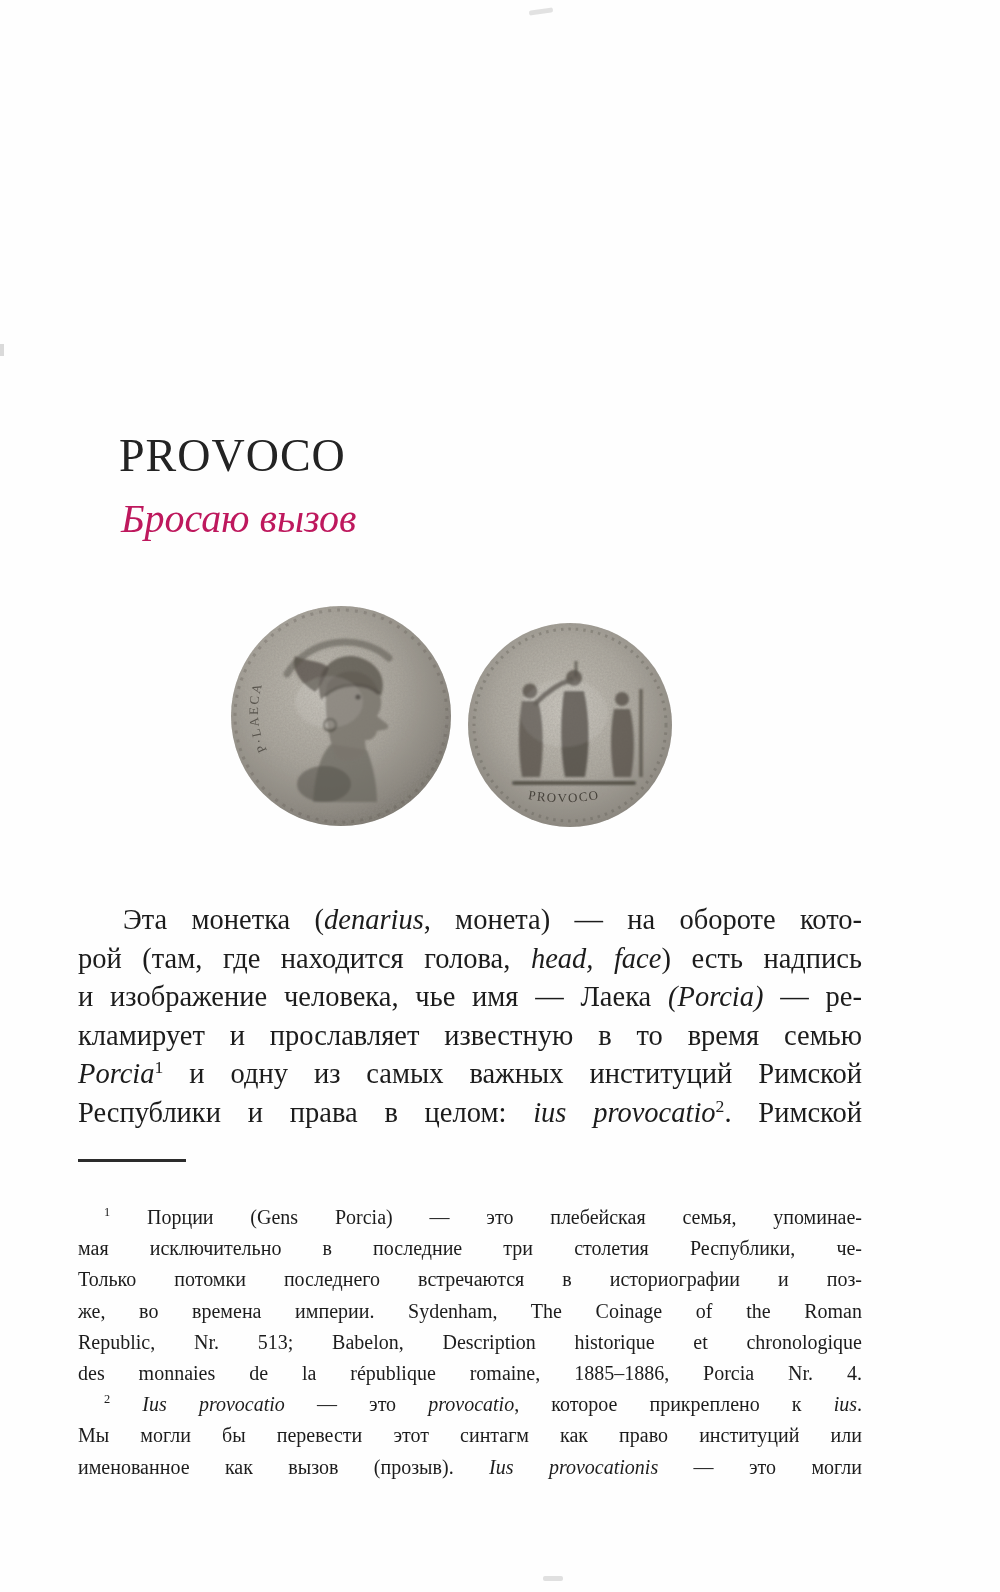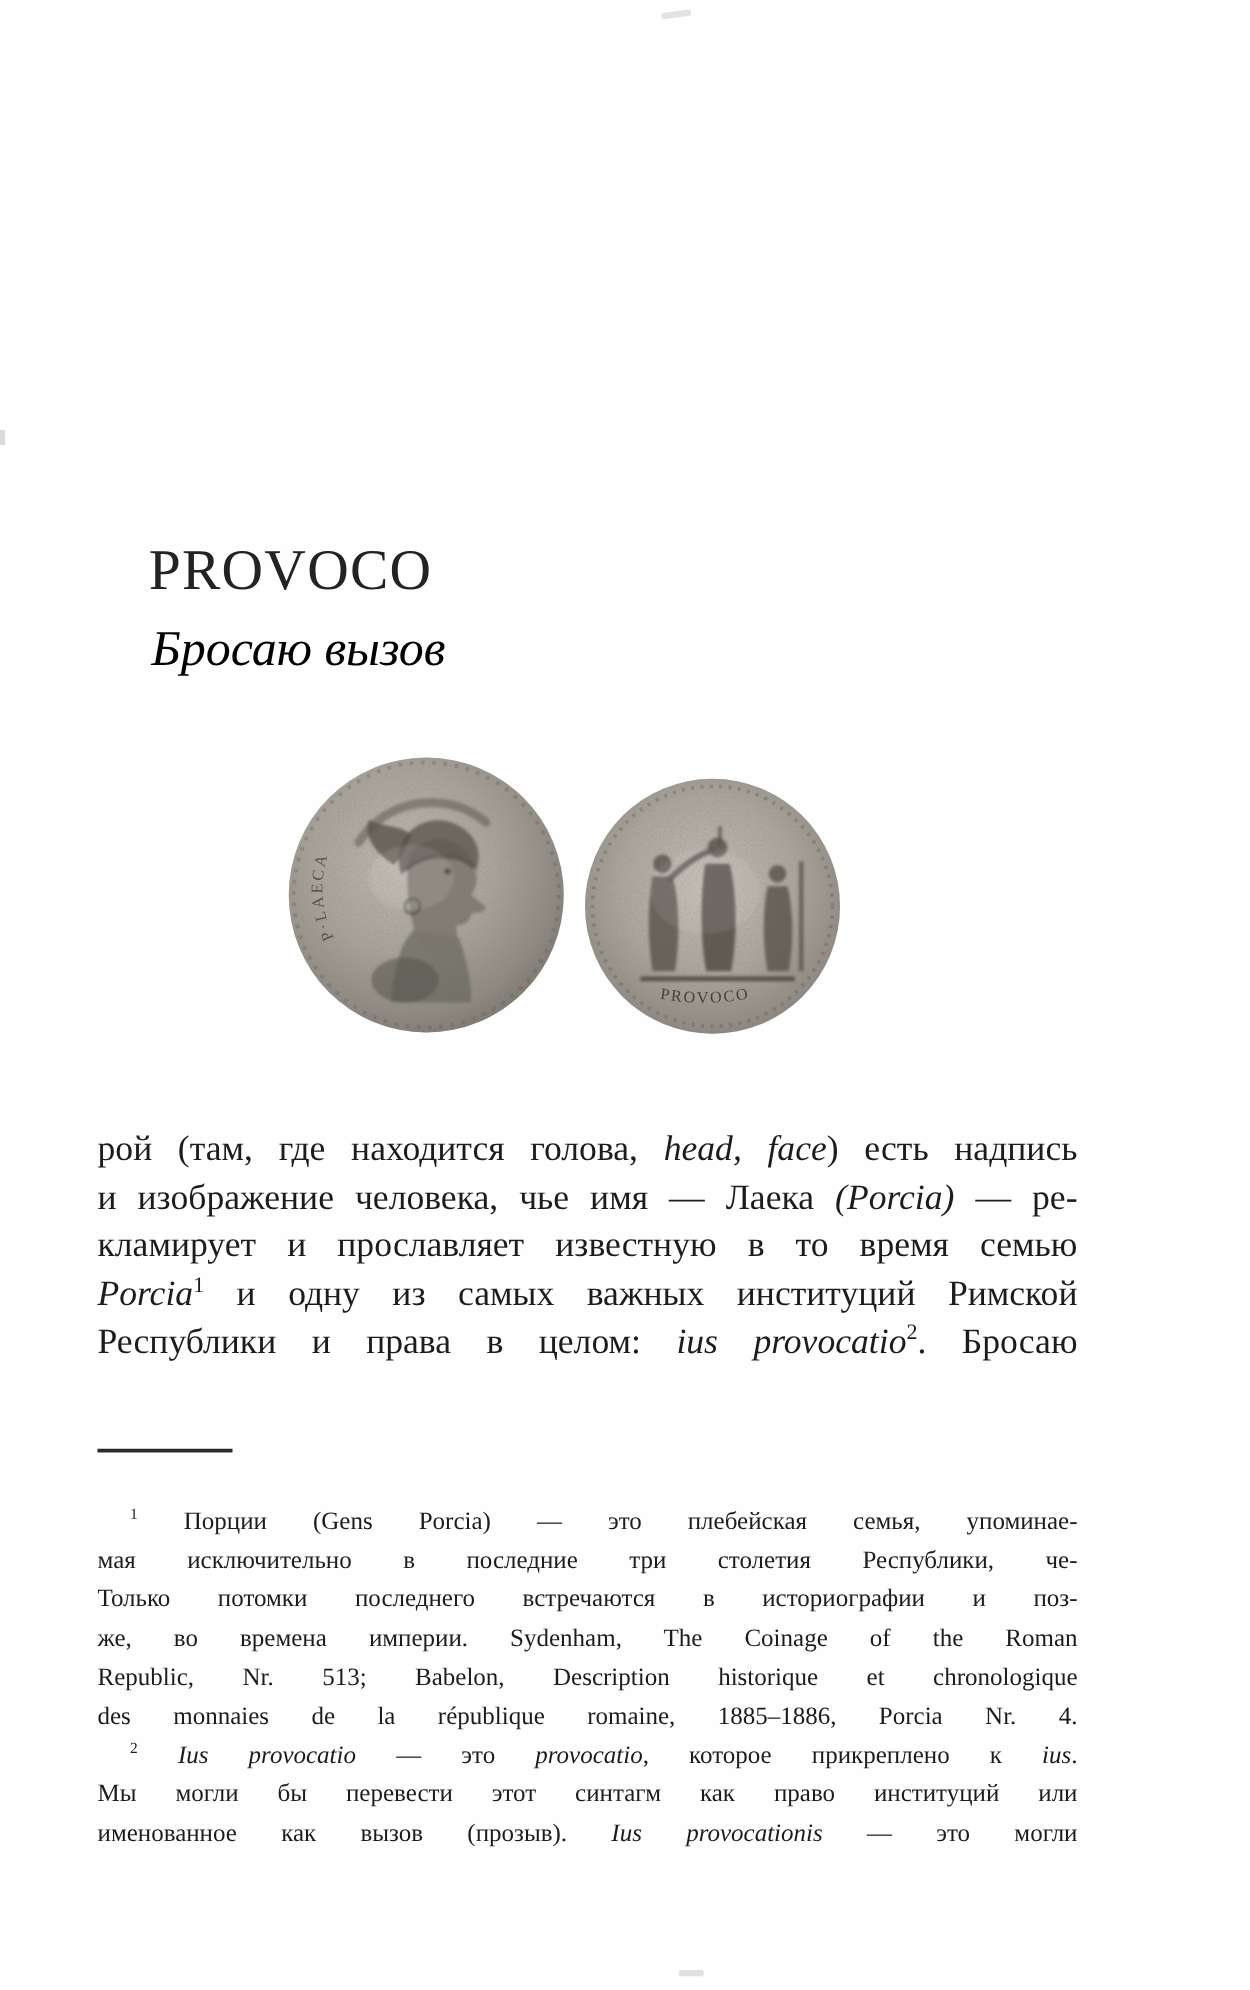--- a/index.html
+++ b/index.html
@@ -8,21 +8,21 @@
     background:#fefefef; background-color:#fefefe;
     font-family:"Liberation Serif","DejaVu Serif",serif;
     color:#1c1c1c; overflow:hidden;
   }
   .title {
     position:absolute; left:119px; top:431px;
     font-size:46px; line-height:1.1; letter-spacing:1px; color:#232323;
   }
   .subtitle {
     position:absolute; left:121px; top:497px;
-    font-size:40px; line-height:1.1; font-style:italic; color:#000000;
+    font-size:40px; line-height:1.1; font-style:italic; color:#be185d;
   }
   .coin { position:absolute; }
   .coin-obв { left:229px; top:604px; width:224px; height:224px; }
   .coin-rev { left:466px; top:621px; width:208px; height:208px; }
 
   .body-text {
     position:absolute; left:78px; top:901px; width:784px;
     font-size:28.5px; line-height:38.6px;
   }
   .line { text-align:justify; text-align-last:justify; }
@@ -127,25 +127,26 @@
         <ellipse cx="98" cy="92" rx="44" ry="34" fill="#ffffff" opacity="0.08"></ellipse>
       </g>
       <path id="revArc" d="M52 176 Q104 188 158 172" fill="none"></path>
       <text font-size="13" fill="#3c3831" opacity="0.9" letter-spacing="1.5">
         <textPath href="#revArc" startOffset="10">PROVOCO</textPath>
       </text>
     </svg>
   </div>
 
   <div class="body-text">
+      <div class="line indent"><span>Эта монетка (</span><span class="it">denarius</span><span>, монета) — на обороте кото-</span></div>
       <div class="line"><span>рой (там, где находится голова, </span><span class="it">head, face</span><span>) есть надпись</span></div>
       <div class="line"><span>и изображение человека, чье имя — Лаека </span><span class="it">(Porcia)</span><span> — ре-</span></div>
       <div class="line"><span>кламирует и прославляет известную в то время семью</span></div>
       <div class="line"><span class="it">Porcia</span><span class="sup">1</span><span> и одну из самых важных институций Римской</span></div>
-      <div class="line"><span>Республики и права в целом: </span><span class="it">ius provocatio</span><span class="sup">2</span><span>. Бросаю</span></div>
+      <div class="line"><span>Республики и права в целом: </span><span class="it">ius provocatio</span><span class="sup">2</span><span>. Римской</span></div>
     </div>
 
   <div class="fn-rule"></div>
 
   <div class="footnotes">
       <div class="line indent"><span class="sup">1</span><span> Порции (Gens Porcia) — это плебейская семья, упоминае-</span></div>
       <div class="line"><span>мая исключительно в последние три столетия Республики, че-</span></div>
       <div class="line"><span>Только потомки последнего встречаются в историографии и поз-</span></div>
       <div class="line"><span>же, во времена империи. Sydenham, The Coinage of the Roman</span></div>
       <div class="line"><span>Republic, Nr. 513; Babelon, Description historique et chronologique</span></div>

